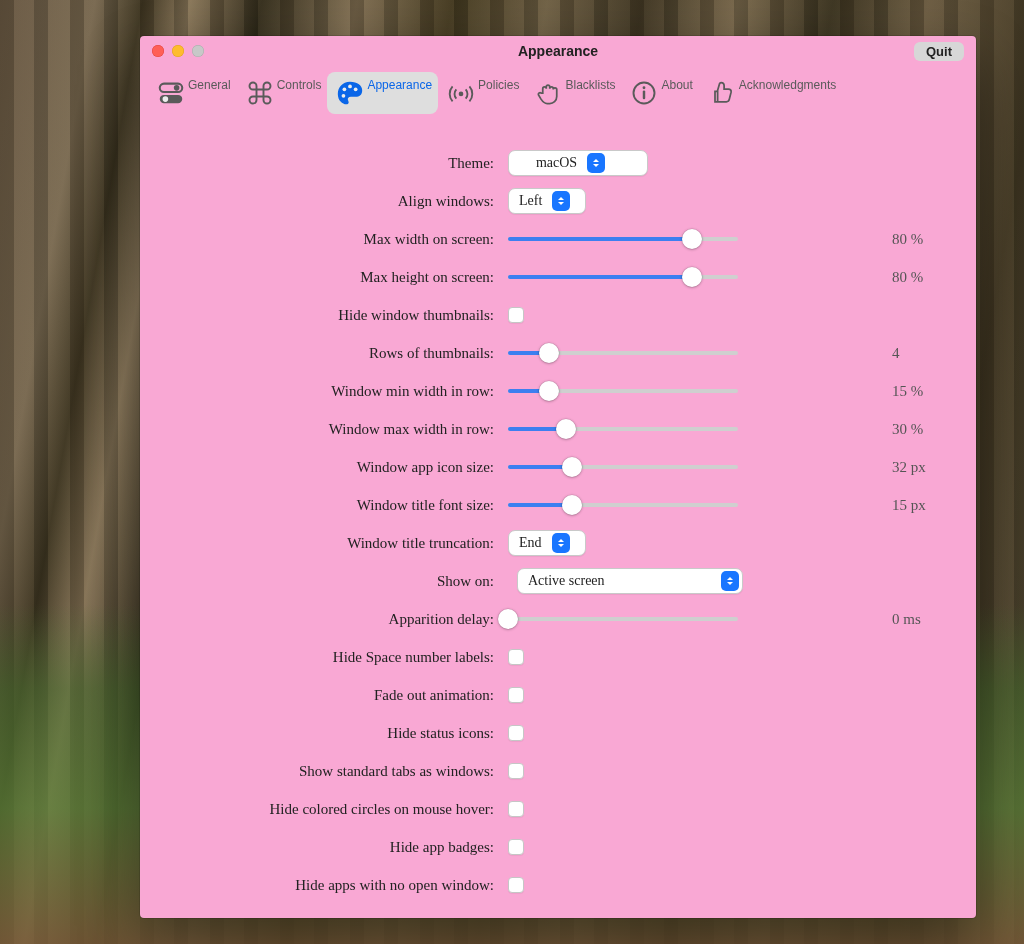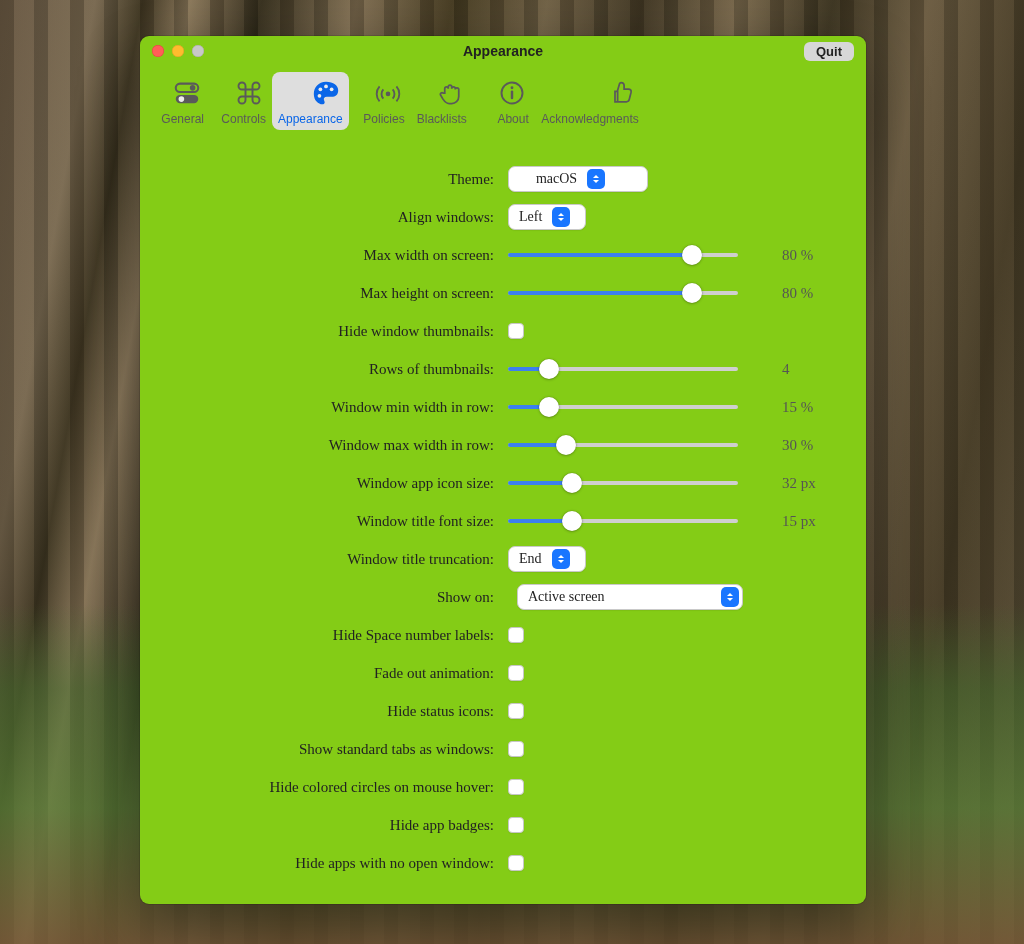--- a/index.html
+++ b/index.html
@@ -30,24 +30,24 @@
     position:absolute; left:0; right:0; bottom:0; height:340px;
     background:
       linear-gradient(180deg, rgba(70,110,45,0.0) 0%, rgba(70,110,45,0.55) 25%, rgba(90,130,55,0.7) 60%, rgba(120,90,55,0.8) 100%);
     pointer-events:none;
   }
 
   .window {
     position: absolute;
     left: 140px;
     top: 36px;
-    width: 726px;
+    width: 836px;
     min-height: 868px;
-    background: #84cc16;
-    border-radius: 9px;
+    background: #f9a8d4;
+    border-radius: 4px;
     box-shadow: 0 28px 60px rgba(0,0,0,0.45), 0 0 0 1px rgba(0,0,0,0.12);
     overflow: hidden;
     z-index: 2;
   }
 
   
   .titlebar {
     height: 30px;
     display: flex;
     align-items: center;
@@ -76,21 +76,21 @@
   }
 
   
   .toolbar {
     display: flex;
     align-items: flex-start;
     padding: 6px 8px 6px 8px;
     gap: 0;
   }
   .tb-item {
-    display: flex; flex-direction: column; align-items: flex-end;
+    display: flex; flex-direction: row; align-items: flex-start;
     min-width: 62px;
     padding: 4px 6px 4px 6px;
     border-radius: 8px;
     color: #5a5a5a;
     font-size: 12px;
     cursor: default;
   }
   .tb-item .ico { width: 34px; height: 34px; display:flex; align-items:center; justify-content:center; }
   .tb-item svg { stroke: #5a5a5a; fill: none; }
   .tb-item.active {
@@ -391,20 +391,31 @@
       <div class="row-label">Show on:</div>
       <div class="cell">
         <div class="popup popup-wide">
           <span class="ptxt">Active screen</span>
           <span class="popup-arrows"></span>
         </div>
       </div>
       <div></div>
     </div>
 
+    <div class="row">
+      <div class="row-label">Apparition delay:</div>
+      <div class="cell">
+        <div class="slider">
+          <div class="slider-track"></div>
+            <div class="slider-fill" style="width: 0%;"></div>
+            <div class="slider-thumb" style="left: 0%;"></div>
+        </div>
+      </div>
+      <div class="row-value">0 ms</div>
+    </div>
 
     <div class="row">
       <div class="row-label">Hide Space number labels:</div>
       <div class="cell">
           <div class="chk"></div>
         </div>
         <div></div>
     </div>
     <div class="row">
       <div class="row-label">Fade out animation:</div>

